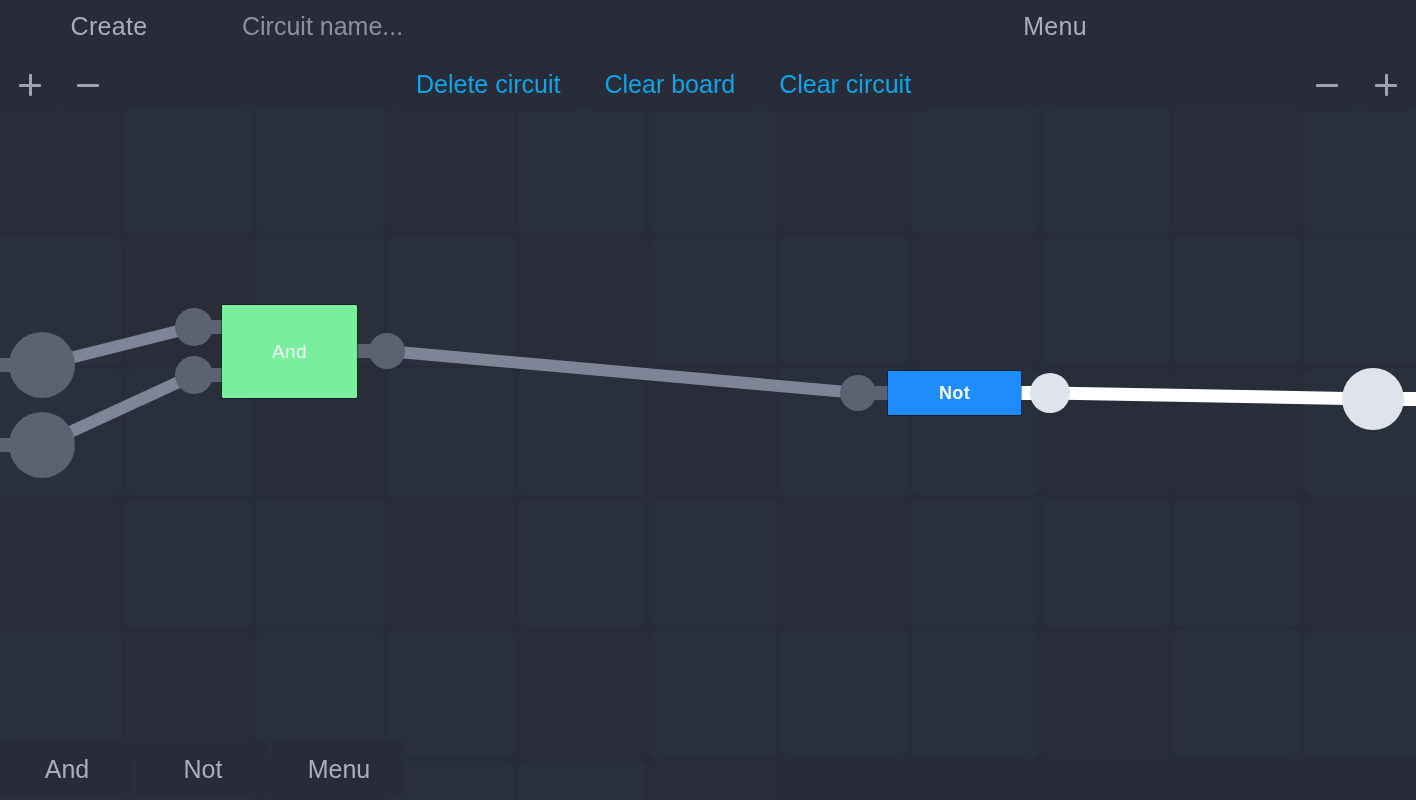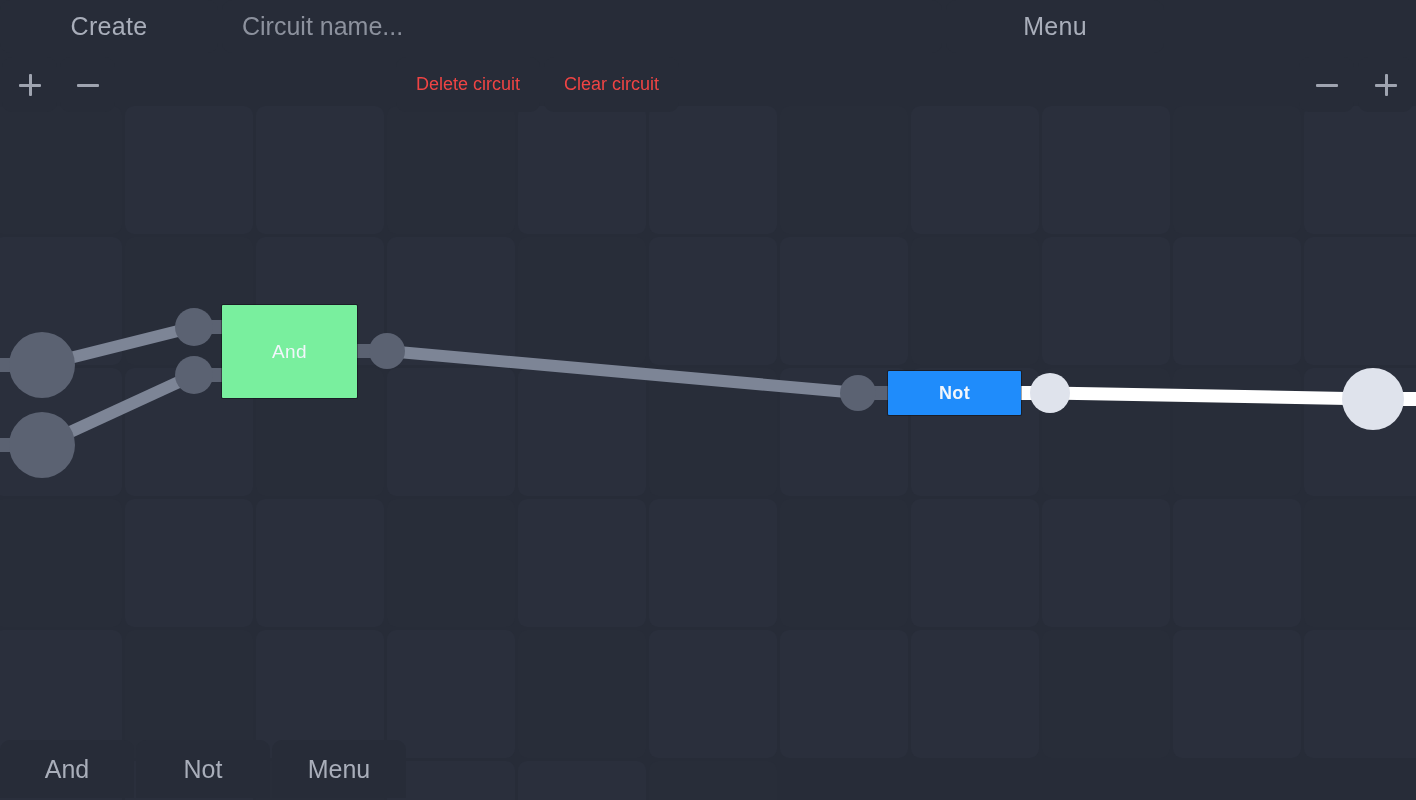--- a/index.html
+++ b/index.html
@@ -169,25 +169,25 @@
     position: absolute; left: 0; top: 10px;
     width: 22px; height: 3px; background: #9fa4b0; border-radius: 1px;
   }
   .sign .v {
     position: absolute; left: 10px; top: 0;
     width: 3px; height: 22px; background: #9fa4b0; border-radius: 1px;
   }
 
   .midbtn {
     background: #272c38;
-    color: #ef4444;
+    color: #0ea5e9;
     border: none;
     border-radius: 10px;
     font-family: "Liberation Sans", sans-serif;
-    font-size: 18px;
+    font-size: 25px;
     font-weight: 300;
     height: 55px;
     padding: 0 20px;
     display: flex;
     align-items: center;
     justify-content: center;
     cursor: pointer;
     white-space: nowrap;
   }
 
@@ -356,20 +356,21 @@
       </button>
 
       <button class="sqbtn r2" style="left:60px;">
         <span class="sign">
           <span class="h"></span>
         </span>
       </button>
 
       <div id="midgroup">
         <button class="midbtn">Delete circuit</button>
+        <button class="midbtn">Clear board</button>
         <button class="midbtn">Clear circuit</button>
       </div>
 
       <button class="sqbtn r2" style="left:1299px;">
         <span class="sign">
           <span class="h"></span>
         </span>
       </button>
 
       <button class="sqbtn r2" style="left:1358px;">

